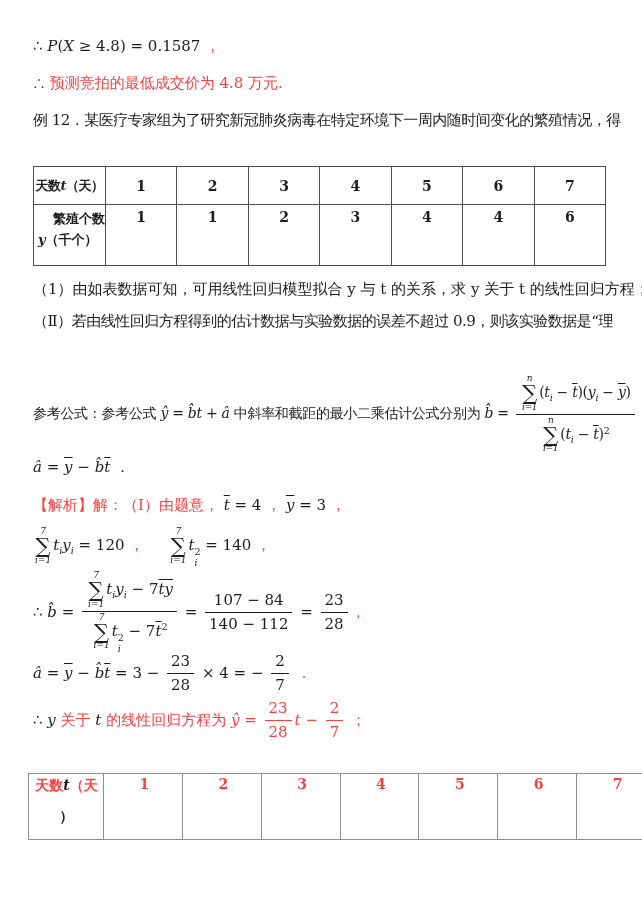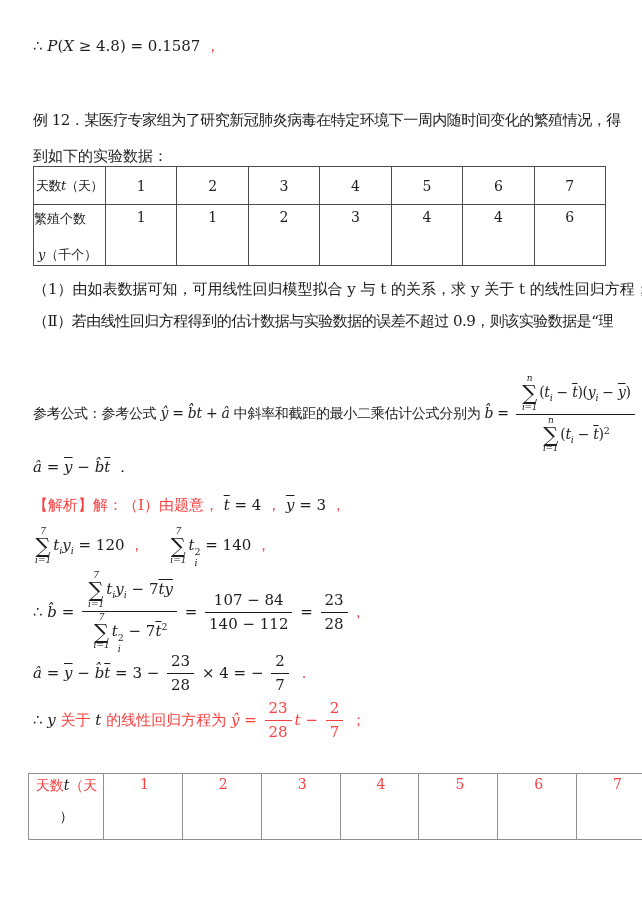--- a/index.html
+++ b/index.html
@@ -21,46 +21,46 @@
   .sum .sig{font-size:21px;line-height:0.9;font-style:normal;}
   .sswrap{white-space:nowrap;}
   .ss{display:inline-flex;flex-direction:column;align-items:flex-start;vertical-align:-5px;
       line-height:1.15;font-size:9.5px;}
   .ss .sb{font-style:italic;}
   .frac{display:inline-flex;flex-direction:column;align-items:stretch;vertical-align:middle;
         margin:0 3px;text-align:center;}
   .frac .num{display:block;padding:0 4px 1px;}
   .frac .den{display:block;padding:1px 4px 0;border-top:1px solid currentColor;}
   .tbl{position:absolute;display:grid;box-sizing:border-box;}
-  .cell{box-sizing:border-box;overflow:hidden;}
+  .cell{box-sizing:border-box;overflow:hidden;font-weight:bold;}
   .tbl1{left:33px;top:166px;width:573px;grid-template-columns:72px repeat(7,1fr);
         grid-template-rows:38px 61px;border-top:1px solid var(--t1b);border-left:1px solid var(--t1b);}
   .tbl1 .cell{border-right:1px solid var(--t1b);border-bottom:1px solid var(--t1b);}
   .hlabel{display:flex;align-items:center;justify-content:center;font-size:13px;letter-spacing:-0.5px;}
   .hval,.rval{font-size:14px;}
   .hval{display:flex;align-items:center;justify-content:center;}
   .rlabel{font-size:13px;padding-top:5px;}
-  .rl1{text-align:left;}
-  .rl2{padding-left:4px;margin-top:18px;}
+  .rl1{text-align:right;}
+  .rl2{padding-left:4px;margin-top:3px;}
   .rval{text-align:center;padding-top:4px;}
   .tbl2{left:28px;top:773px;width:628px;grid-template-columns:75px repeat(7,1fr);
         grid-template-rows:66px;border-top:1px solid var(--t2b);border-left:1px solid var(--t2b);text-align:center;}
   .tbl2 .cell{border-right:1px solid var(--t2b);border-bottom:1px solid var(--t2b);}
   .t2label{font-size:14px;padding:2px 1px 0 2px;line-height:1.3;}
   .t2l2{margin-top:13px;}
   .t2val{font-size:14px;padding:2px 0 0 3px;color:var(--red);}
 </style>
 </head>
 <body>
 
 <div class="page">
 
   <div class="line" style="top:36px"><span>∴ </span><span class="it">P</span><span>(</span><span class="it">X</span><span> ≥ 4.8) = 0.1587 </span><span class="red">，</span></div>
+  <div class="line" style="top:73px"><span>∴ </span><span class="red">预测竞拍的最低成交价为 4.8 万元.</span></div>
   <div class="line tight" style="top:110px">例 12．某医疗专家组为了研究新冠肺炎病毒在特定环境下一周内随时间变化的繁殖情况，得</div>
-  <div class="line" style="top:146px">到如下的实验数据：</div>
 
   <div class="tbl tbl1">
     <div class="cell hlabel">
         <span>天数</span>
         <span class="it">t</span>
         <span>（天）</span>
       </div>
     <div class="cell hval">1</div>
     <div class="cell hval">2</div>
     <div class="cell hval">3</div>

